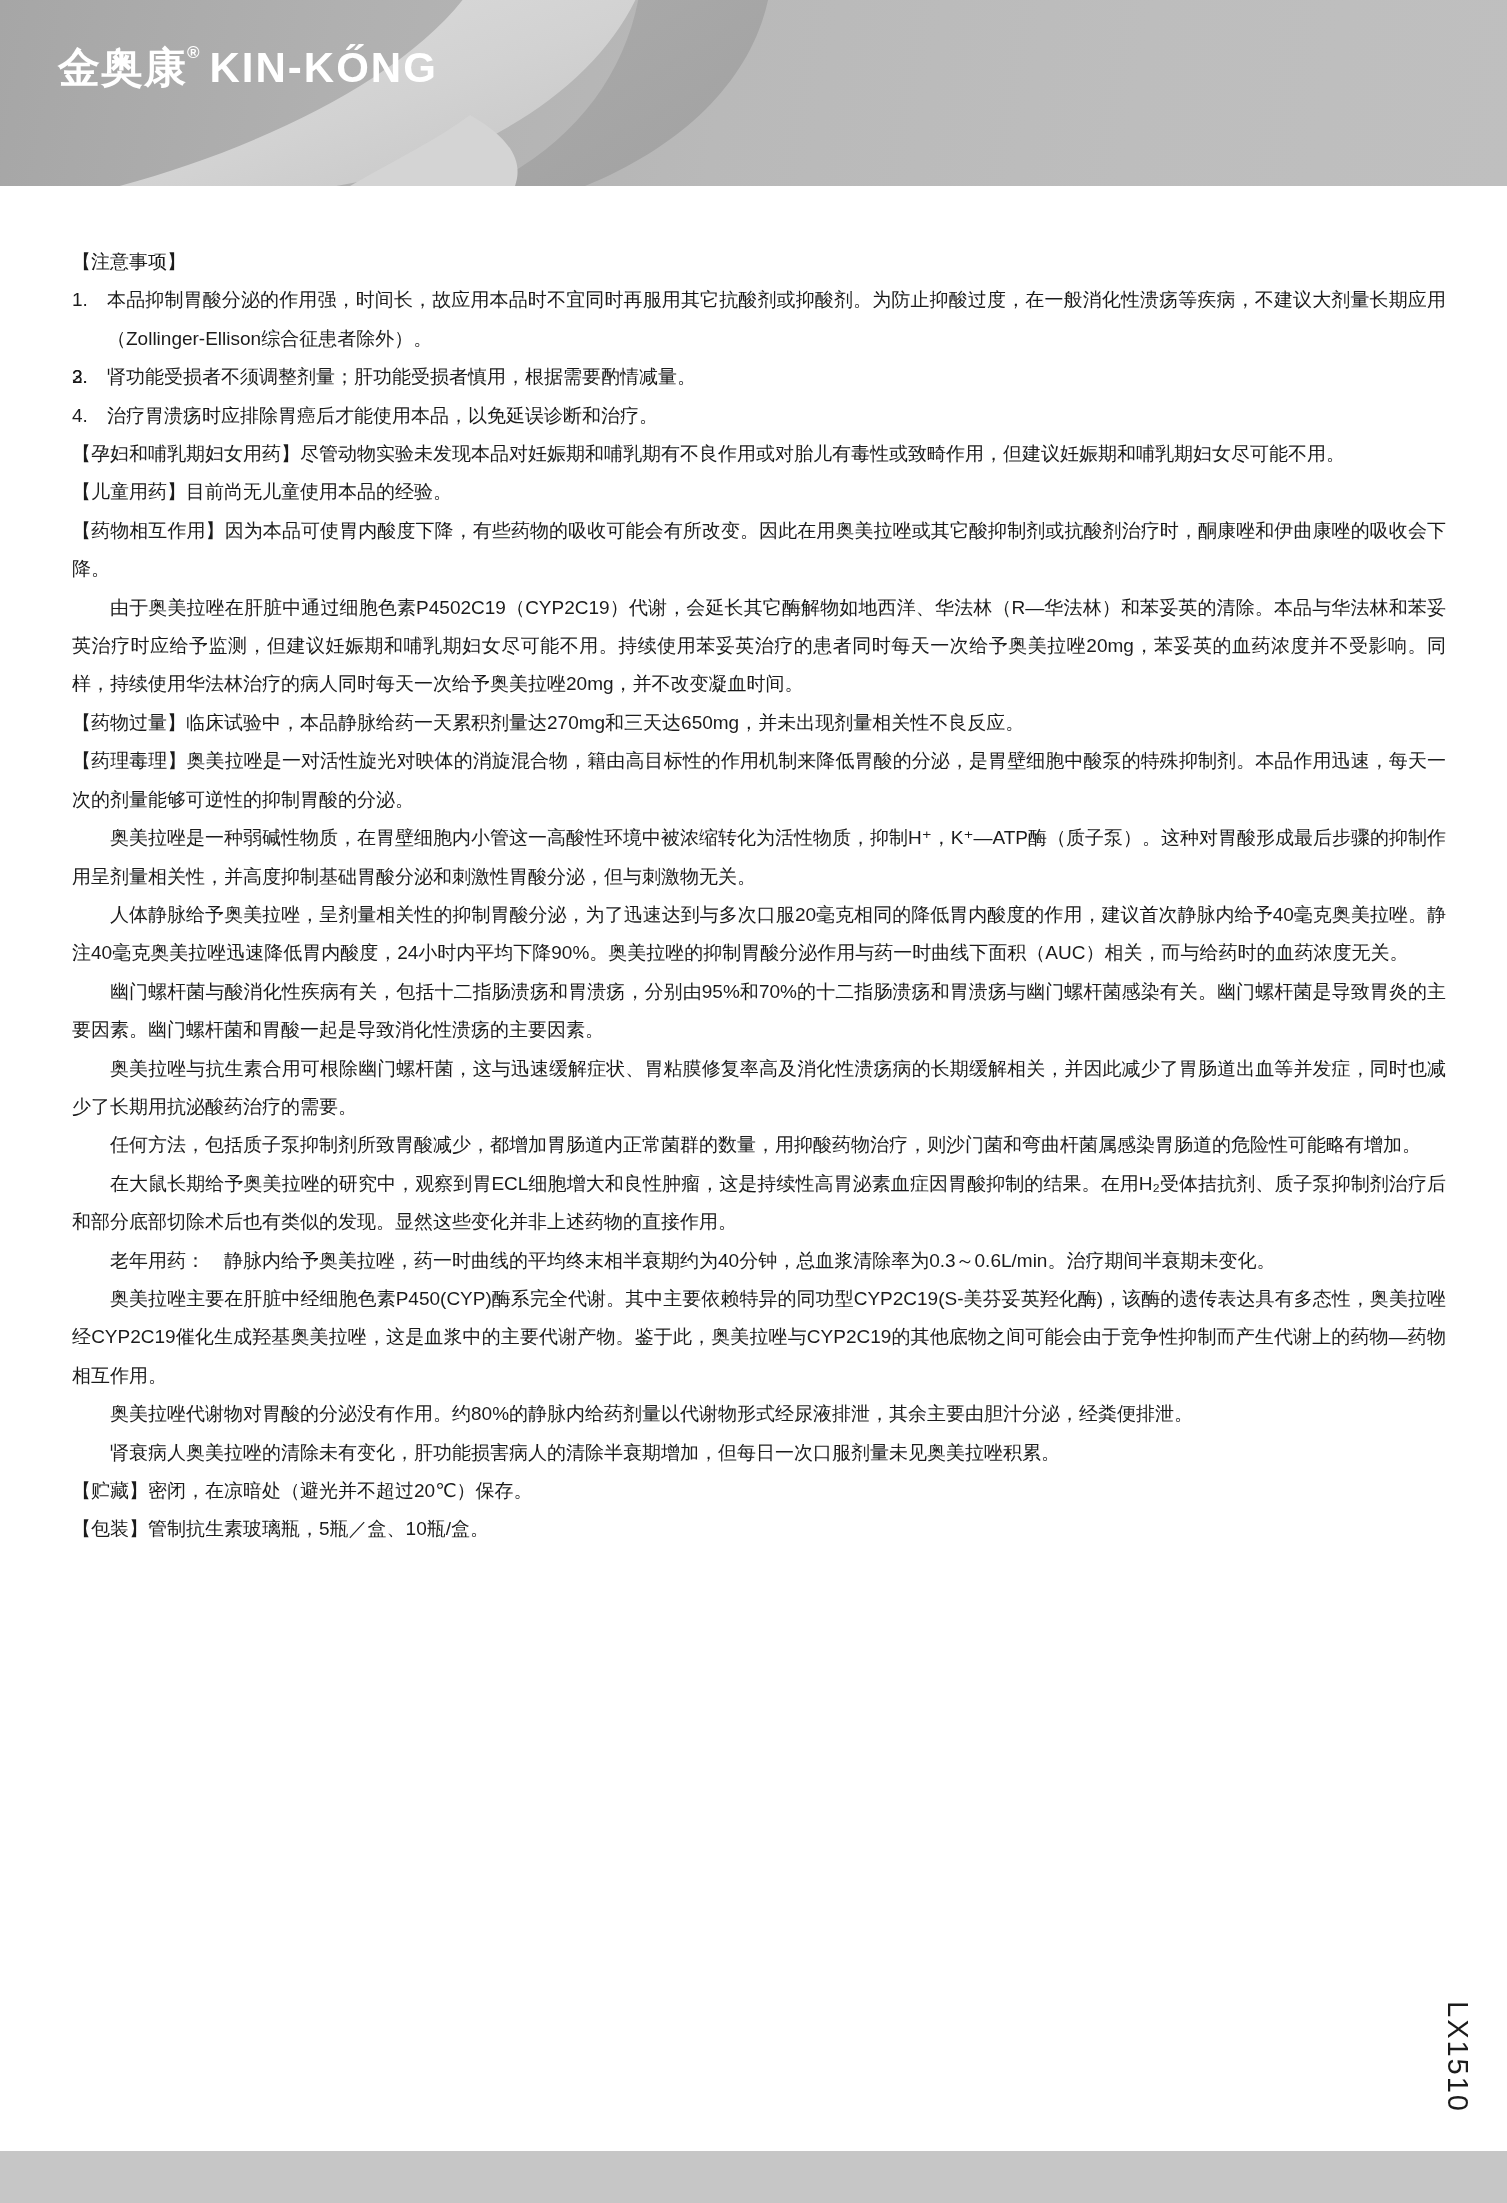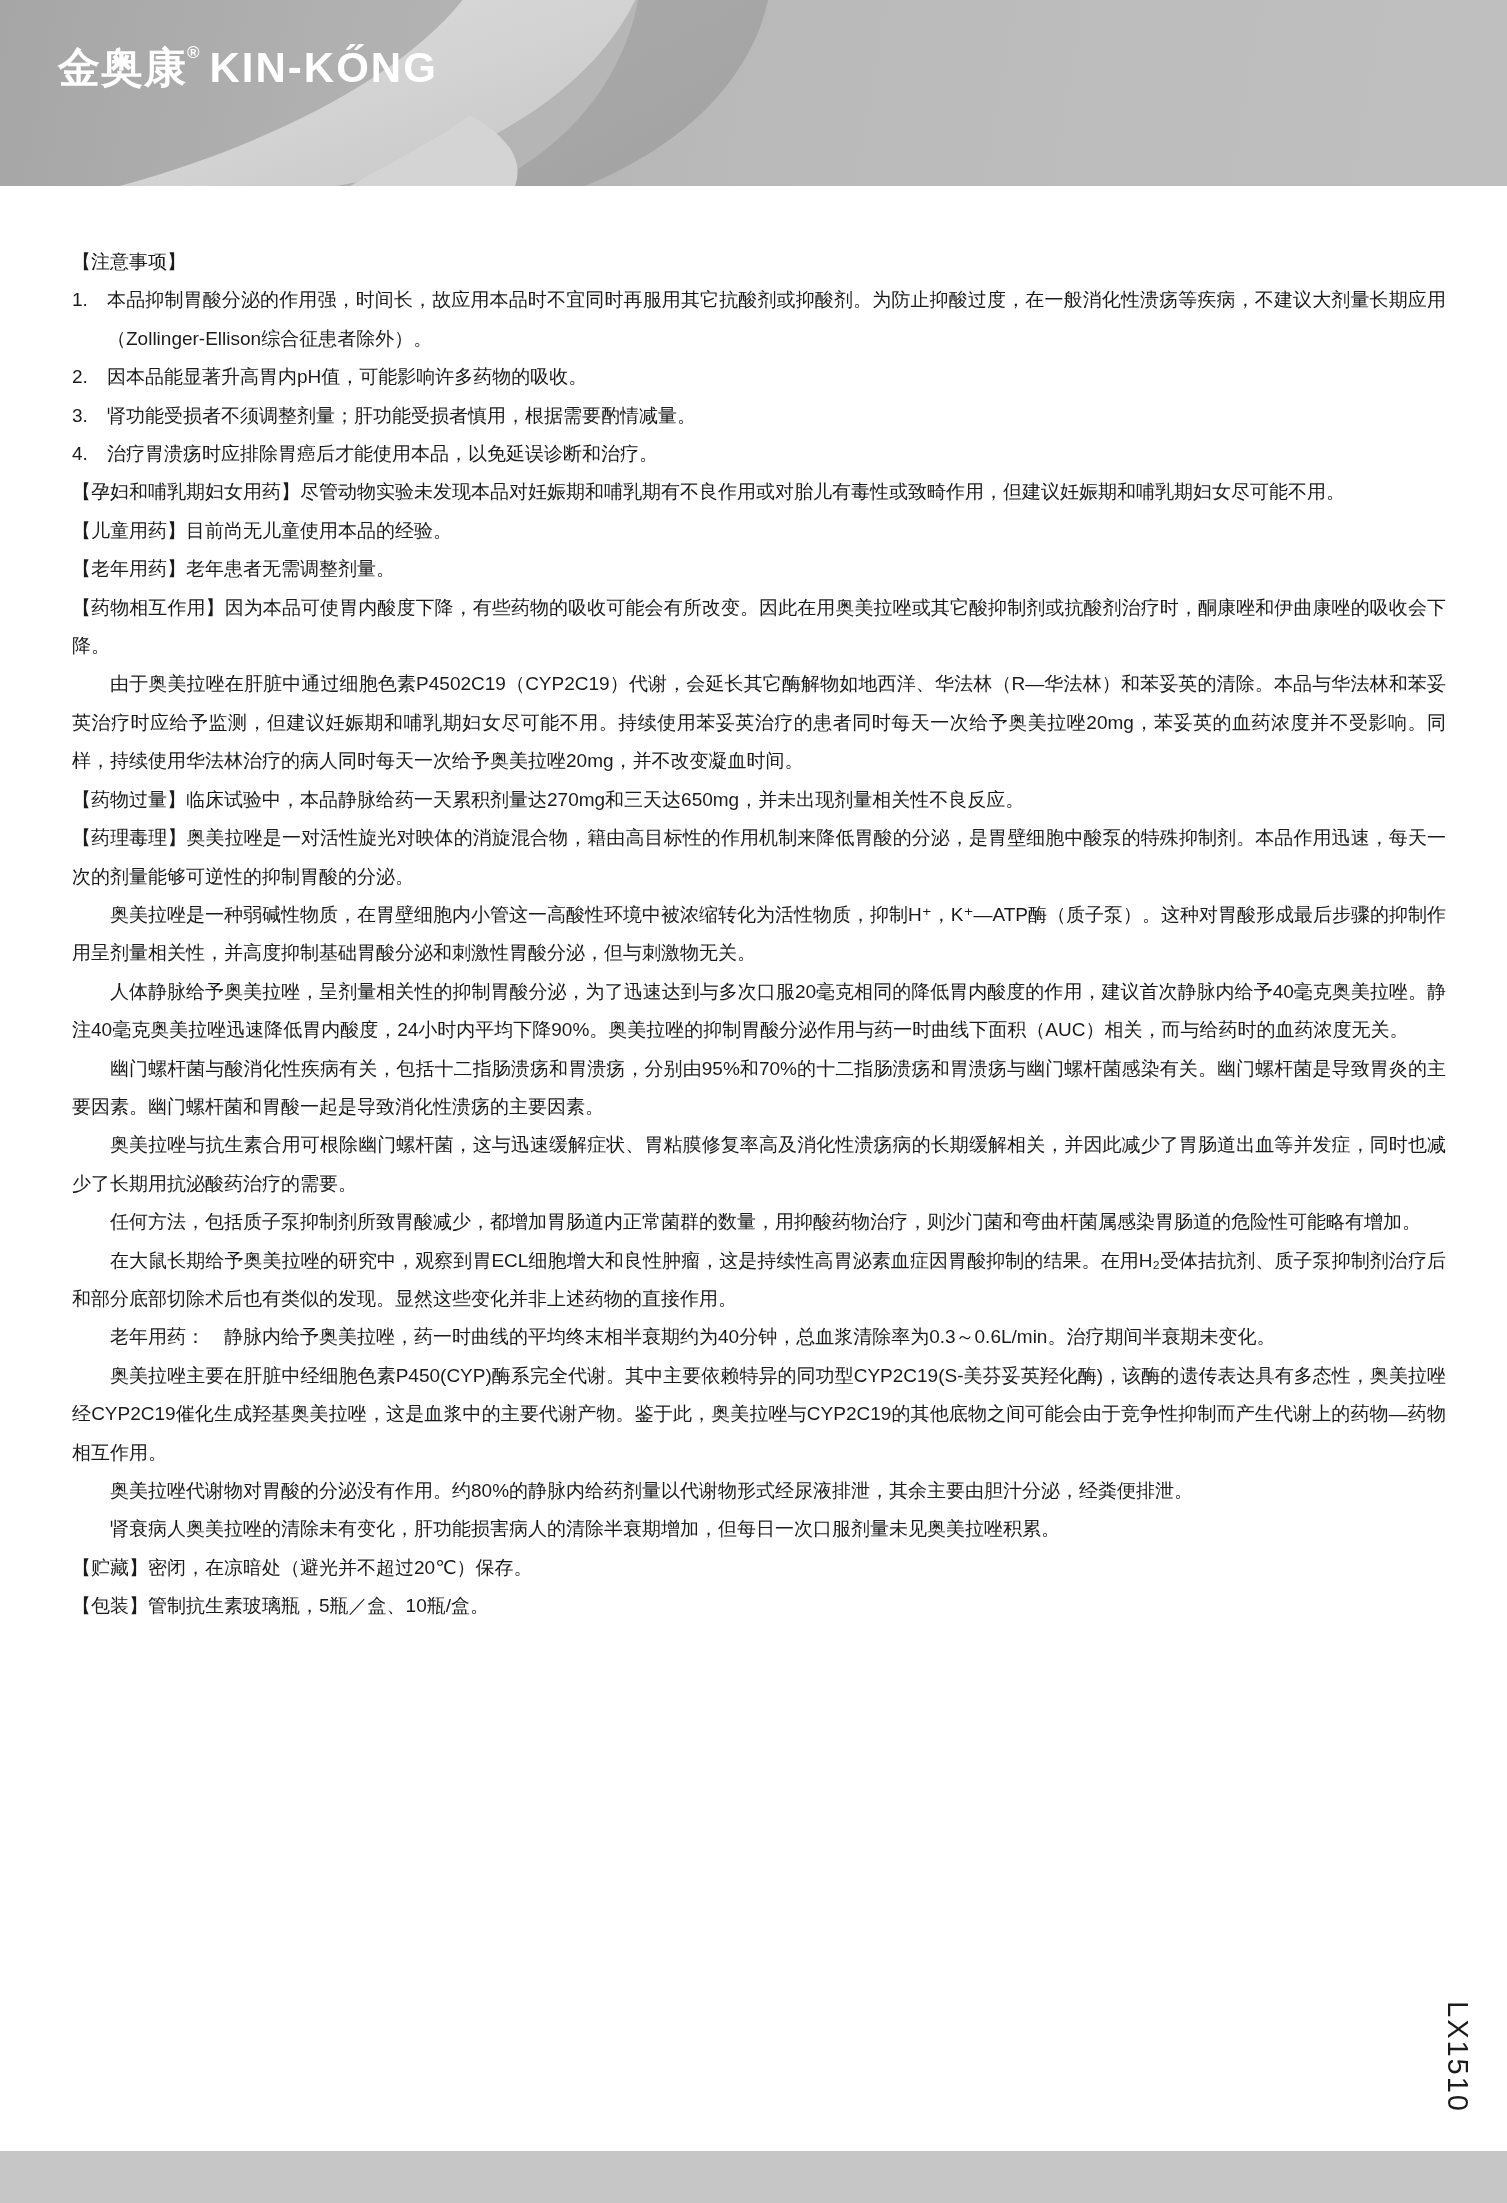--- a/index.html
+++ b/index.html
@@ -78,27 +78,26 @@
     </svg>
     <div class="logo">
       <span>金奥康</span><span class="reg">®</span><span class="en">KIN-KŐNG</span>
     </div>
   </div>
 
   <div class="content" id="content">
       <div class="line"><span>【注意事项】</span></div>
       <div>
         <div class="list-item"><span class="num">1.</span><span>本品抑制胃酸分泌的作用强，时间长，故应用本品时不宜同时再服用其它抗酸剂或抑酸剂。为防止抑酸过度，在一般消化性溃疡等疾病，不建议大剂量长期应用（Zollinger-Ellison综合征患者除外）。</span></div>
-        <div class="list-item"><span class="num">2.</span><span>因本品能显著升高胃内pH值，可能影响许多药物的吸收。</span></div>
+        <div class="list-item"><span class="num">2.</span></div>
         <div class="list-item"><span class="num">3.</span><span>肾功能受损者不须调整剂量；肝功能受损者慎用，根据需要酌情减量。</span></div>
         <div class="list-item"><span class="num">4.</span><span>治疗胃溃疡时应排除胃癌后才能使用本品，以免延误诊断和治疗。</span></div>
       </div>
       <div class="para"><span>【孕妇和哺乳期妇女用药】</span><span>尽管动物实验未发现本品对妊娠期和哺乳期有不良作用或对胎儿有毒性或致畸作用，但建议妊娠期和哺乳期妇女尽可能不用。</span></div>
       <div class="para"><span>【儿童用药】</span><span>目前尚无儿童使用本品的经验。</span></div>
-      <div class="para"><span>【老年用药】</span><span>老年患者无需调整剂量。</span></div>
       <div class="para"><span>【药物相互作用】</span><span>因为本品可使胃内酸度下降，有些药物的吸收可能会有所改变。因此在用奥美拉唑或其它酸抑制剂或抗酸剂治疗时，酮康唑和伊曲康唑的吸收会下降。</span></div>
       <div class="para indent"><span>由于奥美拉唑在肝脏中通过细胞色素P4502C19（CYP2C19）代谢，会延长其它酶解物如地西洋、华法林（R—华法林）和苯妥英的清除。本品与华法林和苯妥英治疗时应给予监测，但建议妊娠期和哺乳期妇女尽可能不用。持续使用苯妥英治疗的患者同时每天一次给予奥美拉唑20mg，苯妥英的血药浓度并不受影响。同样，持续使用华法林治疗的病人同时每天一次给予奥美拉唑20mg，并不改变凝血时间。</span></div>
       <div class="para"><span>【药物过量】</span><span>临床试验中，本品静脉给药一天累积剂量达270mg和三天达650mg，并未出现剂量相关性不良反应。</span></div>
       <div class="para"><span>【药理毒理】</span><span>奥美拉唑是一对活性旋光对映体的消旋混合物，籍由高目标性的作用机制来降低胃酸的分泌，是胃壁细胞中酸泵的特殊抑制剂。本品作用迅速，每天一次的剂量能够可逆性的抑制胃酸的分泌。</span></div>
       <div class="para indent"><span>奥美拉唑是一种弱碱性物质，在胃壁细胞内小管这一高酸性环境中被浓缩转化为活性物质，抑制H⁺，K⁺—ATP酶（质子泵）。这种对胃酸形成最后步骤的抑制作用呈剂量相关性，并高度抑制基础胃酸分泌和刺激性胃酸分泌，但与刺激物无关。</span></div>
       <div class="para indent"><span>人体静脉给予奥美拉唑，呈剂量相关性的抑制胃酸分泌，为了迅速达到与多次口服20毫克相同的降低胃内酸度的作用，建议首次静脉内给予40毫克奥美拉唑。静注40毫克奥美拉唑迅速降低胃内酸度，24小时内平均下降90%。奥美拉唑的抑制胃酸分泌作用与药一时曲线下面积（AUC）相关，而与给药时的血药浓度无关。</span></div>
       <div class="para indent"><span>幽门螺杆菌与酸消化性疾病有关，包括十二指肠溃疡和胃溃疡，分别由95%和70%的十二指肠溃疡和胃溃疡与幽门螺杆菌感染有关。幽门螺杆菌是导致胃炎的主要因素。幽门螺杆菌和胃酸一起是导致消化性溃疡的主要因素。</span></div>
       <div class="para indent"><span>奥美拉唑与抗生素合用可根除幽门螺杆菌，这与迅速缓解症状、胃粘膜修复率高及消化性溃疡病的长期缓解相关，并因此减少了胃肠道出血等并发症，同时也减少了长期用抗泌酸药治疗的需要。</span></div>
       <div class="para indent"><span>任何方法，包括质子泵抑制剂所致胃酸减少，都增加胃肠道内正常菌群的数量，用抑酸药物治疗，则沙门菌和弯曲杆菌属感染胃肠道的危险性可能略有增加。</span></div>
       <div class="para indent"><span>在大鼠长期给予奥美拉唑的研究中，观察到胃ECL细胞增大和良性肿瘤，这是持续性高胃泌素血症因胃酸抑制的结果。在用H₂受体拮抗剂、质子泵抑制剂治疗后和部分底部切除术后也有类似的发现。显然这些变化并非上述药物的直接作用。</span></div>

